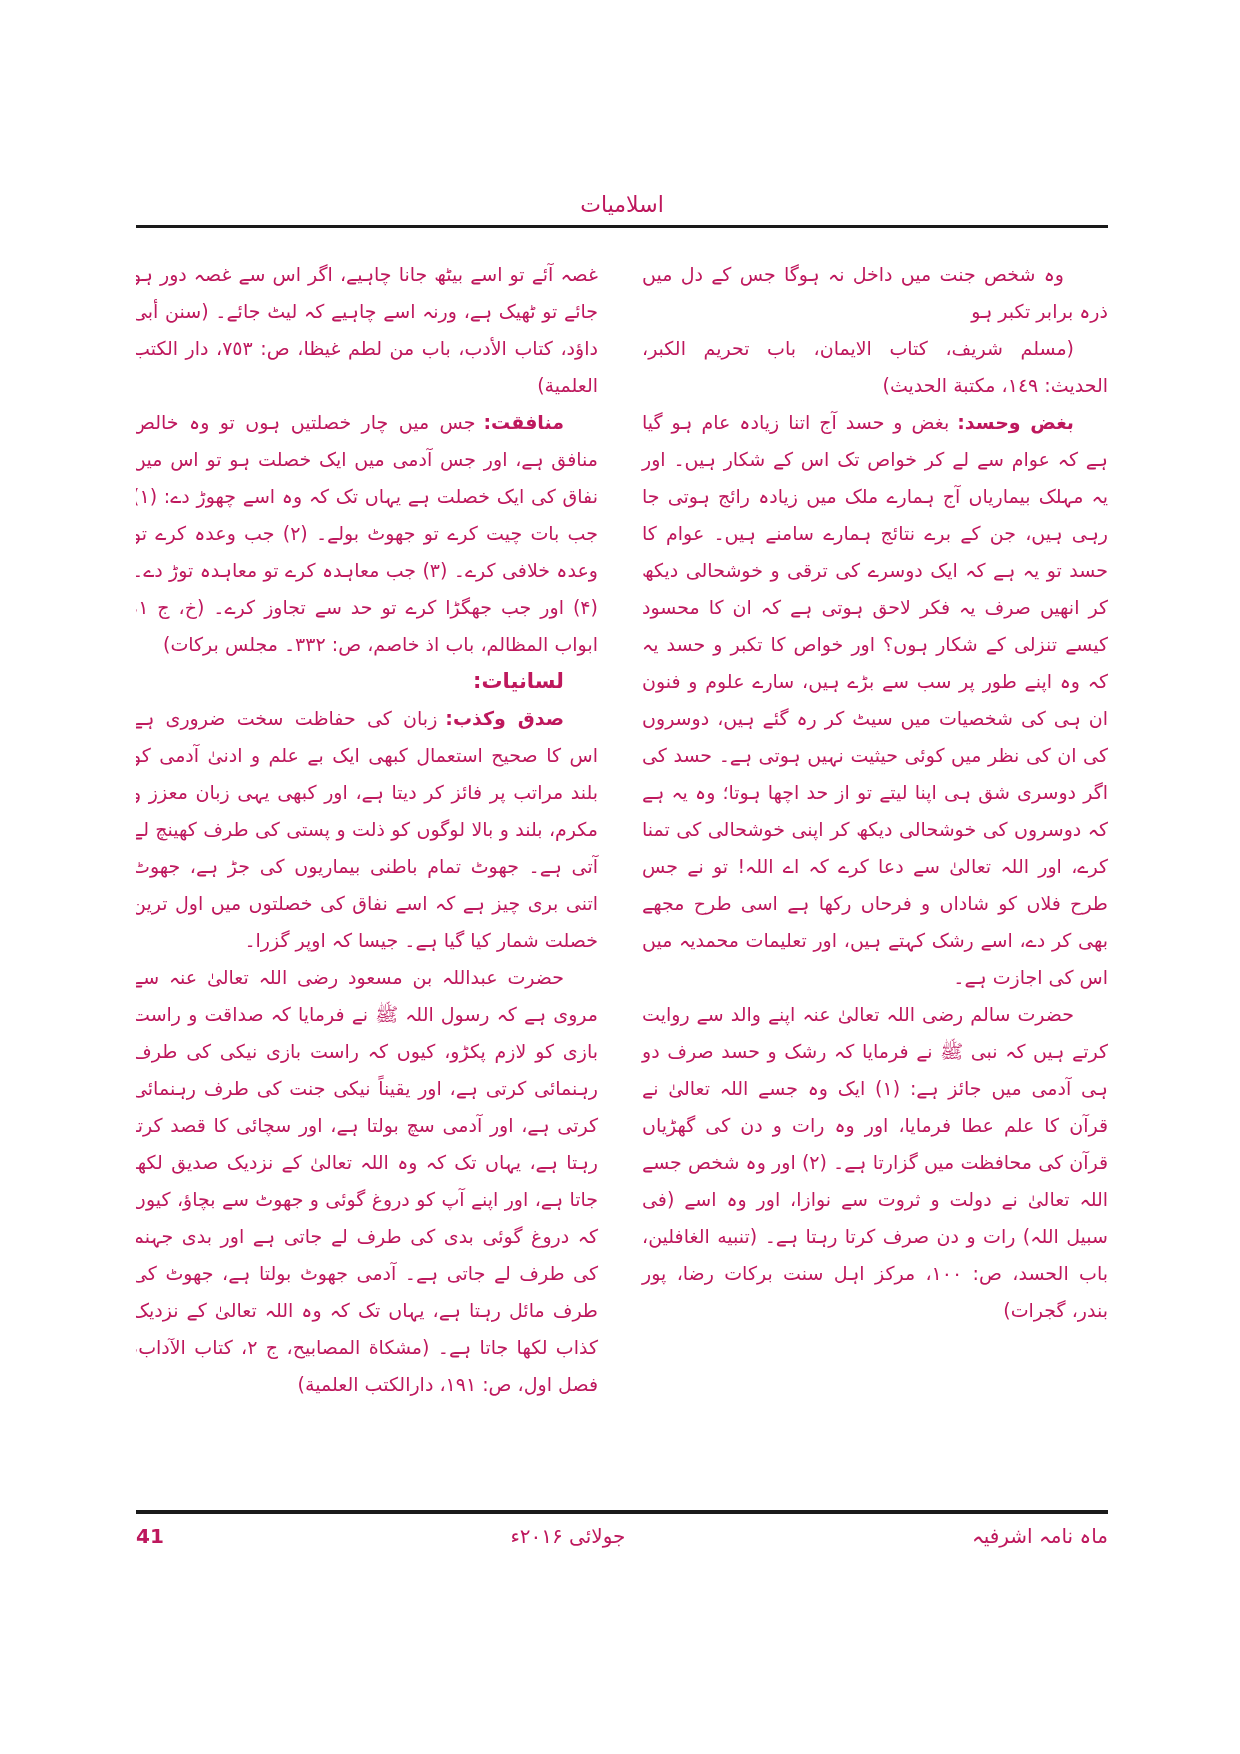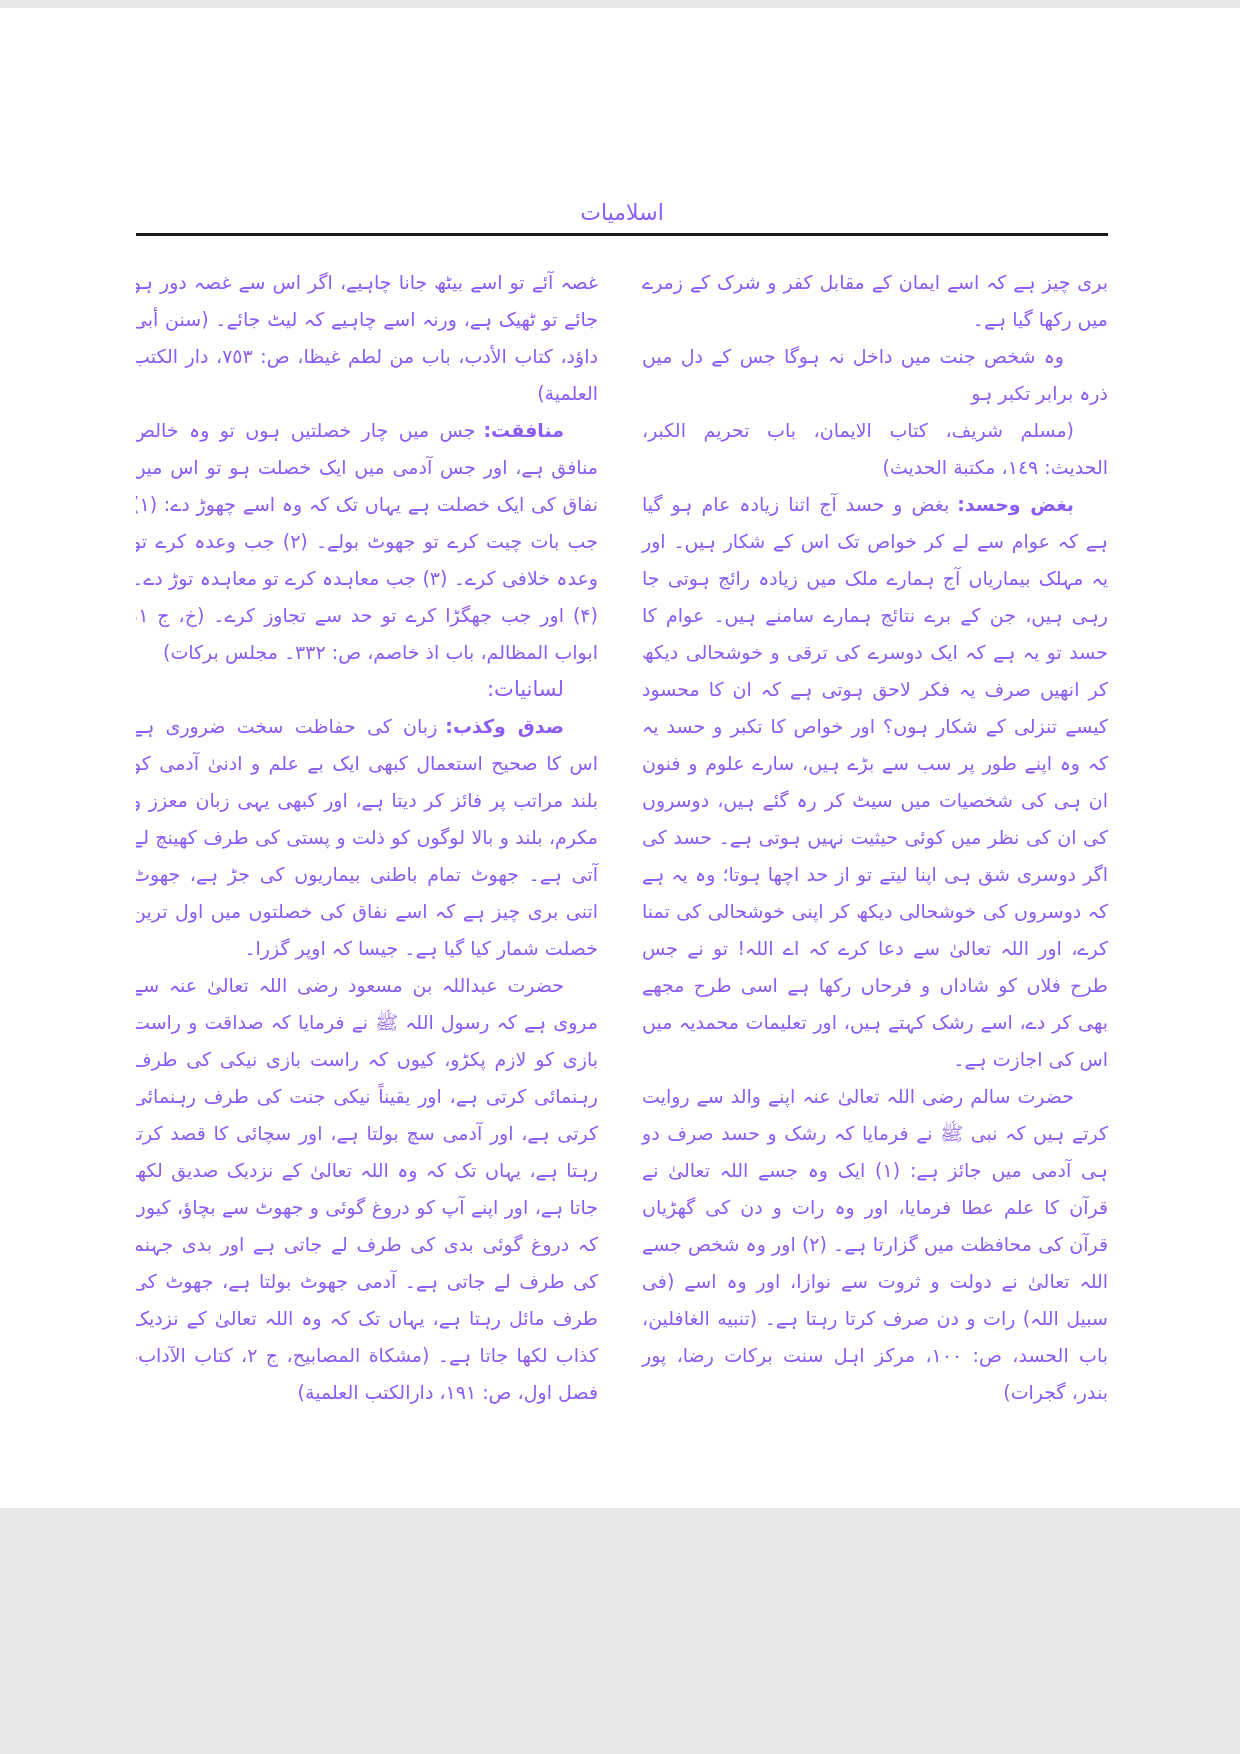--- a/index.html
+++ b/index.html
@@ -1,22 +1,22 @@
 <!DOCTYPE html>
 <html lang="ur" dir="rtl"><head>
 <meta charset="utf-8">
 <style>
   html,body{margin:0;padding:0;background:#e8e8e8;}
   .page{
     position:relative;
-    width:1240px;height:1500px;
+    width:1240px;height:1754px;
     background:#ffffff;
-    margin:8px auto;
+    margin:0 auto;
     font-family:"DejaVu Sans", sans-serif;
-    color:#8b5cf6;
+    color:#be185d;
     direction:rtl;
     overflow:hidden;
   }
   .header{
     position:absolute;
     top:192px;right:132px;left:136px;
     text-align:center;
   }
   .header-title{
     font-size:22px;
@@ -47,21 +47,21 @@
   .para{margin:0;}
   .para.indent{text-indent:34px;}
   .para.quote{text-indent:44px;}
   .run-head{
     font-weight:bold;
     margin-left:8px;
     letter-spacing:0.5px;
   }
   .section-head{
     text-indent:34px;
-    font-weight:normal;
+    font-weight:bold;
     font-size:21px;
   }
   .footer-rule{
     position:absolute;
     top:1510px;right:132px;left:136px;
     border-top:4px solid #1a1a1a;
   }
   .footer{
     position:absolute;
     top:1524px;right:132px;left:136px;
@@ -79,21 +79,20 @@
 <div class="page">
 
   <div class="header">
     <div class="header-title">اسلامیات</div>
     <div class="header-rule"></div>
   </div>
 
   <div class="content">
 
     <div class="column">
-      <p class="para">بری چیز ہے کہ اسے ایمان کے مقابل کفر و شرک کے زمرے میں رکھا گیا ہے۔</p>
       <p class="para quote">وہ شخص جنت میں داخل نہ ہوگا جس کے دل میں ذرہ برابر تکبر ہو</p>
       <p class="para indent">(مسلم شریف، کتاب الایمان، باب تحریم الکبر، الحدیث: ١٤٩، مکتبة الحدیث)</p>
       <p class="para indent"><b class="run-head">بغض وحسد:</b><span>بغض و حسد آج اتنا زیادہ عام ہو گیا ہے کہ عوام سے لے کر خواص تک اس کے شکار ہیں۔ اور یہ مہلک بیماریاں آج ہمارے ملک میں زیادہ رائج ہوتی جا رہی ہیں، جن کے برے نتائج ہمارے سامنے ہیں۔ عوام کا حسد تو یہ ہے کہ ایک دوسرے کی ترقی و خوشحالی دیکھ کر انھیں صرف یہ فکر لاحق ہوتی ہے کہ ان کا محسود کیسے تنزلی کے شکار ہوں؟ اور خواص کا تکبر و حسد یہ کہ وہ اپنے طور پر سب سے بڑے ہیں، سارے علوم و فنون ان ہی کی شخصیات میں سیٹ کر رہ گئے ہیں، دوسروں کی ان کی نظر میں کوئی حیثیت نہیں ہوتی ہے۔ حسد کی اگر دوسری شق ہی اپنا لیتے تو از حد اچھا ہوتا؛ وہ یہ ہے کہ دوسروں کی خوشحالی دیکھ کر اپنی خوشحالی کی تمنا کرے، اور اللہ تعالیٰ سے دعا کرے کہ اے اللہ! تو نے جس طرح فلاں کو شاداں و فرحاں رکھا ہے اسی طرح مجھے بھی کر دے، اسے رشک کہتے ہیں، اور تعلیمات محمدیہ میں اس کی اجازت ہے۔</span></p>
       <p class="para indent">حضرت سالم رضی اللہ تعالیٰ عنہ اپنے والد سے روایت کرتے ہیں کہ نبی ﷺ نے فرمایا کہ رشک و حسد صرف دو ہی آدمی میں جائز ہے: (۱) ایک وہ جسے اللہ تعالیٰ نے قرآن کا علم عطا فرمایا، اور وہ رات و دن کی گھڑیاں قرآن کی محافظت میں گزارتا ہے۔ (۲) اور وہ شخص جسے اللہ تعالیٰ نے دولت و ثروت سے نوازا، اور وہ اسے (فی سبیل اللہ) رات و دن صرف کرتا رہتا ہے۔ (تنبیه الغافلین، باب الحسد، ص: ١٠٠، مرکز اہل سنت برکات رضا، پور بندر، گجرات)</p>
 
     </div>
 
     <div class="column">
       <p class="para">غصہ آئے تو اسے بیٹھ جانا چاہیے، اگر اس سے غصہ دور ہو جائے تو ٹھیک ہے، ورنہ اسے چاہیے کہ لیٹ جائے۔ (سنن أبی داؤد، کتاب الأدب، باب من لطم غیظا، ص: ٧٥٣، دار الکتب العلمیة)</p>
       <p class="para indent"><b class="run-head">منافقت:</b><span>جس میں چار خصلتیں ہوں تو وہ خالص منافق ہے، اور جس آدمی میں ایک خصلت ہو تو اس میں نفاق کی ایک خصلت ہے یہاں تک کہ وہ اسے چھوڑ دے: (۱) جب بات چیت کرے تو جھوٹ بولے۔ (۲) جب وعدہ کرے تو وعدہ خلافی کرے۔ (۳) جب معاہدہ کرے تو معاہدہ توڑ دے۔ (۴) اور جب جھگڑا کرے تو حد سے تجاوز کرے۔ (خ، ج ۱، ابواب المظالم، باب اذ خاصم، ص: ٣٣٢۔ مجلس برکات)</span></p>

